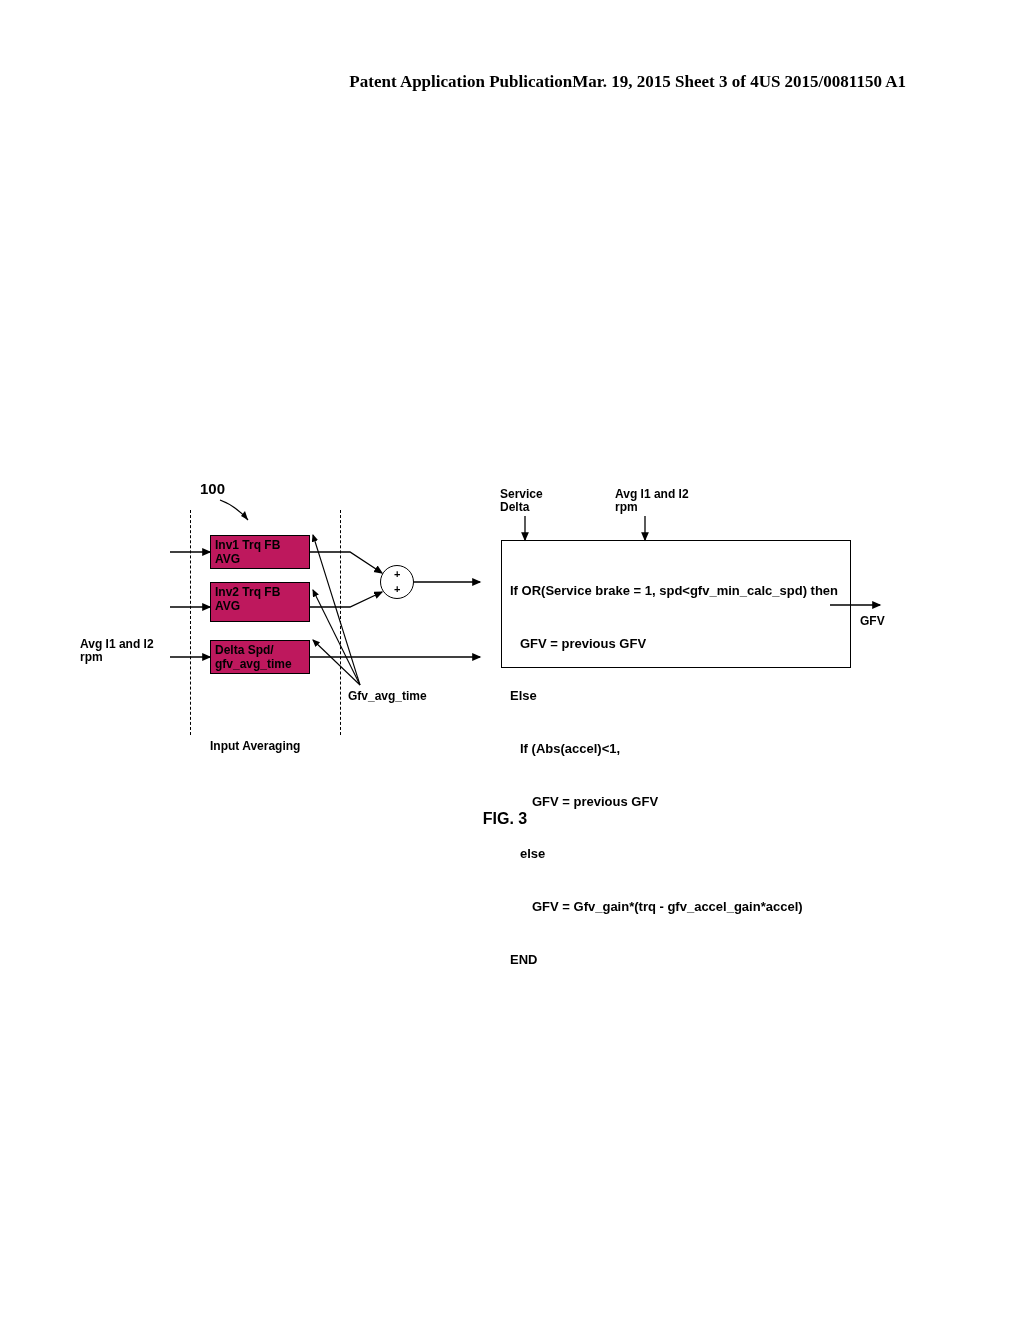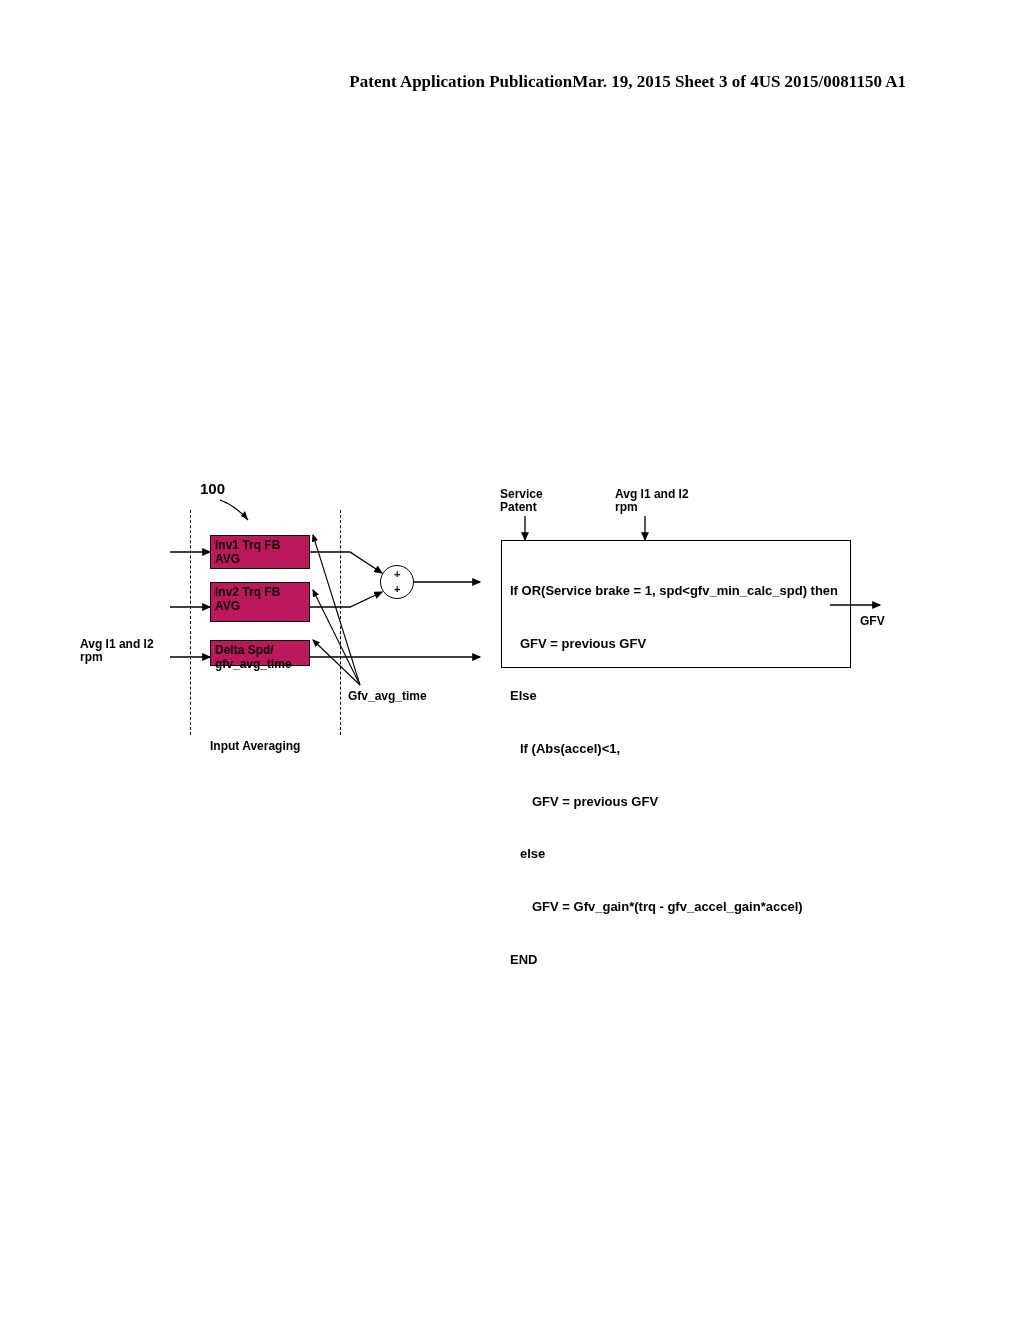--- a/index.html
+++ b/index.html
@@ -67,21 +67,21 @@
     border: 1.4px solid #000;
     background: #be185d;
     font-size: 12px;
     font-family: Arial, Helvetica, sans-serif;
     font-weight: bold;
     padding: 3px 4px;
     line-height: 1.15;
   }
   .box-inv1 { top: 55px;  left: 140px; width: 100px; height: 34px; }
   .box-inv2 { top: 102px; left: 140px; width: 100px; height: 40px; }
-  .box-delta{ top: 160px; left: 140px; width: 100px; height: 26px; }
+  .box-delta{ top: 160px; left: 140px; width: 100px; height: 34px; }
 
   
   .logic {
     position: absolute;
     top: 60px;
     left: 431px;
     width: 350px;
     height: 128px;
     border: 1.6px solid #000;
     font-family: Arial, Helvetica, sans-serif;
@@ -188,21 +188,21 @@
     <div class="ind1">else</div>
     <div class="ind2">GFV = Gfv_gain*(trq - gfv_accel_gain*accel)</div>
     <div>END</div>
   </div>
 
   <div class="lbl lbl-avgrpm-left">Avg I1 and
 I2 rpm</div>
   <div class="lbl lbl-avgrpm-top">Avg I1 and
 I2 rpm</div>
   <div class="lbl lbl-service">Service
-Patent</div>
+Delta</div>
   <div class="lbl lbl-gfv-out">GFV</div>
   <div class="lbl lbl-gfvtime">Gfv_avg_time</div>
   <div class="lbl lbl-inputavg">Input
 Averaging</div>
 
   <svg class="arrows" viewBox="0 0 870 380">
     <defs>
       <marker id="ah" markerWidth="8" markerHeight="8" refX="6" refY="3" orient="auto">
         <path d="M0,0 L7,3 L0,6 Z" fill="#000"></path>
       </marker>
@@ -223,13 +223,14 @@
     <line x1="290" y1="205" x2="243" y2="160" stroke="#000" stroke-width="1.1" marker-end="url(#ah)"></line>
     <line x1="290" y1="205" x2="243" y2="110" stroke="#000" stroke-width="1.1" marker-end="url(#ah)"></line>
     <line x1="290" y1="205" x2="243" y2="55" stroke="#000" stroke-width="1.1" marker-end="url(#ah)"></line>
 
     <line x1="455" y1="36" x2="455" y2="60" stroke="#000" stroke-width="1.3" marker-end="url(#ah)"></line>
     <line x1="575" y1="36" x2="575" y2="60" stroke="#000" stroke-width="1.3" marker-end="url(#ah)"></line>
 
     <line x1="760" y1="125" x2="810" y2="125" stroke="#000" stroke-width="1.3" marker-end="url(#ah)"></line>
   </svg>
 
+  <div class="fig-caption">FIG. 3</div>
 </div>
 
 </body></html>

